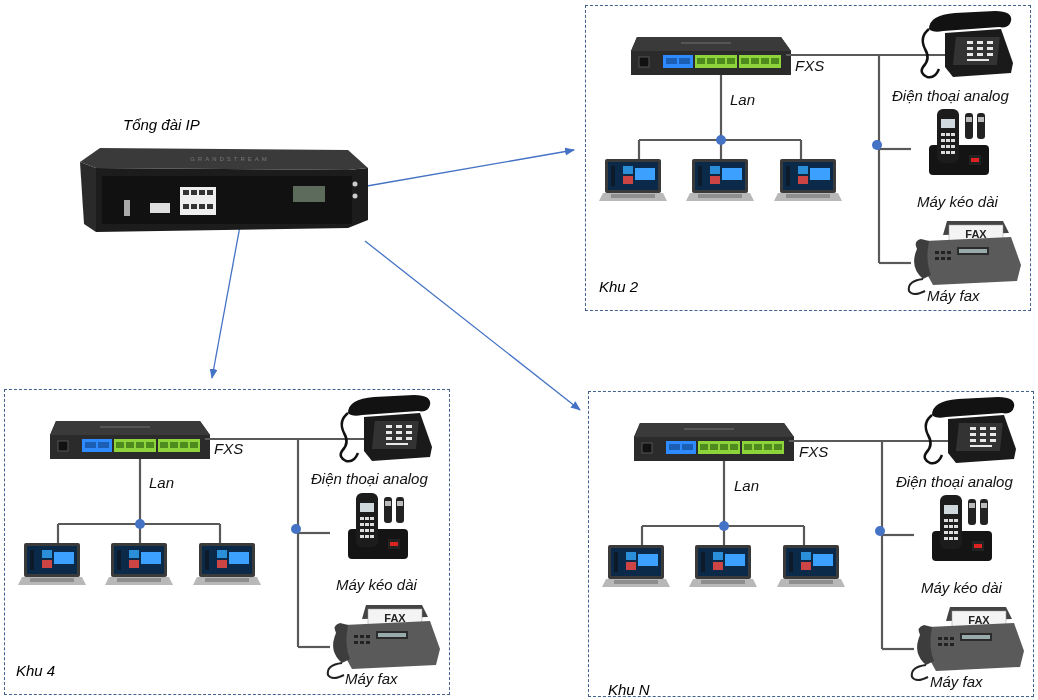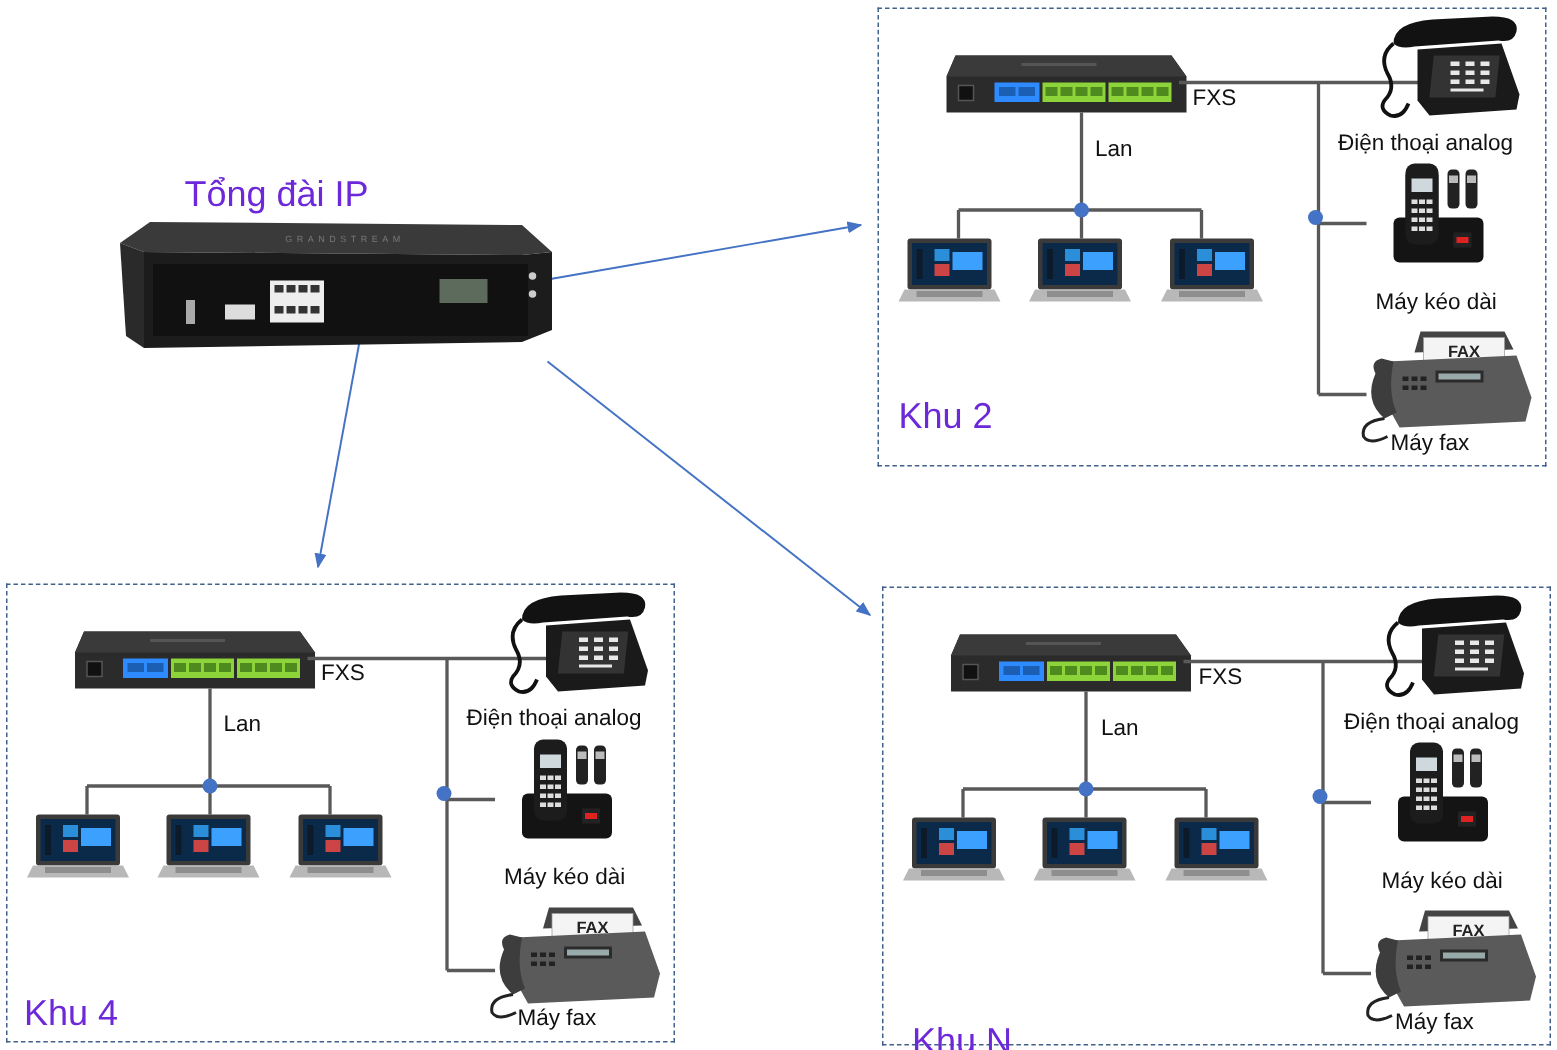--- a/index.html
+++ b/index.html
@@ -1,19 +1,19 @@
 <!DOCTYPE html>
 <html><head>
 <meta charset="utf-8">
 <style>
   html, body { margin:0; padding:0; background:#fff; }
   body { width:1038px; height:700px; position:relative; overflow:hidden; font-family:"Liberation Sans", "DejaVu Sans", sans-serif; }
   svg.canvas { position:absolute; left:0; top:0; }
-  .label { position:absolute; font-size:15px; color:#111; white-space:nowrap; }
-  .red { color:#6d28d9; font-size:24px; }
+  .label { position:absolute; font-size:15px; color:#111; white-space:nowrap;font-style:italic; }
+  .red { color:#000000; font-size:15px; }
   .zone { position:absolute; border:1px dashed #41608c; border-style:dashed; box-sizing:border-box; }
 </style>
 </head>
 <body>
 
 <svg class="canvas" width="1038" height="700" viewBox="0 0 1038 700">
   <defs>
     <marker id="arrowhead" markerWidth="10" markerHeight="8" refX="9" refY="4" orient="auto" markerUnits="userSpaceOnUse">
       <path d="M0,0 L10,4 L0,8 Z" fill="#4472c4"></path>
     </marker>
@@ -231,21 +231,21 @@
       </g>
     </g>
 </svg>
 
 <div class="label red" style="left:123px;top:116px;">Tổng đài IP</div>
 
 <div class="zone" style="left:585px;top:5px;width:446px;height:306px;border-color:#41608c;"></div>
 <div class="zone" style="left:4px;top:389px;width:446px;height:306px;border-color:#41608c;"></div>
 <div class="zone" style="left:588px;top:391px;width:446px;height:306px;border-color:#41608c;"></div>
 
-<div class="label red" style="left:599px;top:264px;">Khu 2</div>
+<div class="label red" style="left:599px;top:278px;">Khu 2</div>
 <div class="label" style="left:795px;top:57px;">FXS</div>
 <div class="label" style="left:730px;top:91px;">Lan</div>
 <div class="label" style="left:892px;top:87px;">Điện thoại analog</div>
 <div class="label" style="left:917px;top:193px;">Máy kéo dài</div>
 <div class="label" style="left:927px;top:287px;">Máy fax</div>
 
 <div class="label red" style="left:16px;top:662px;">Khu 4</div>
 <div class="label" style="left:214px;top:440px;">FXS</div>
 <div class="label" style="left:149px;top:474px;">Lan</div>
 <div class="label" style="left:311px;top:470px;">Điện thoại analog</div>

